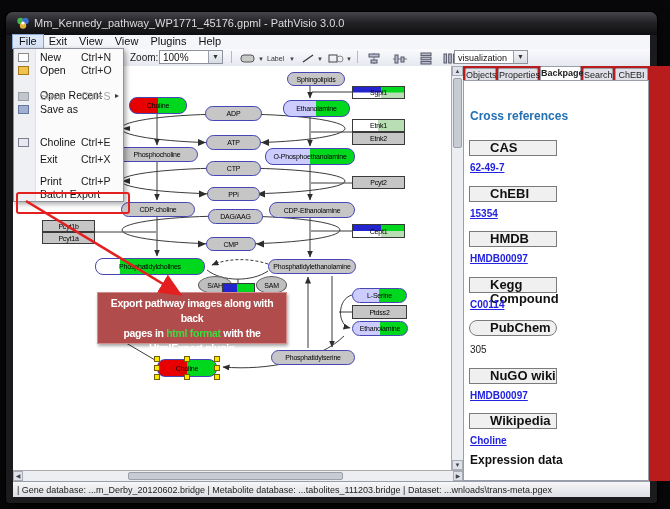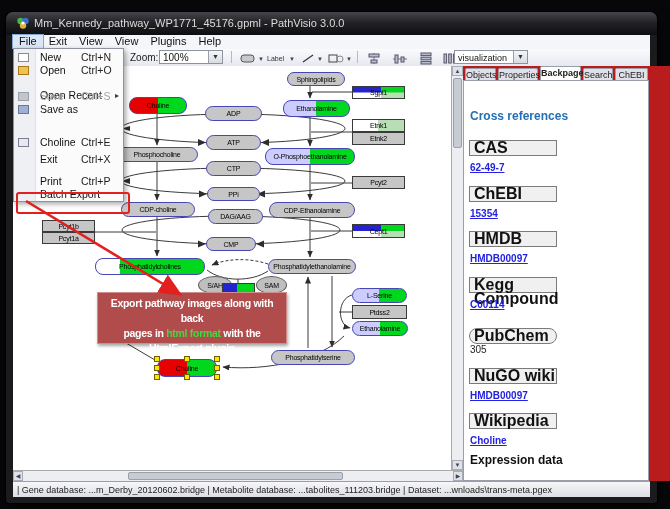--- a/index.html
+++ b/index.html
@@ -34,21 +34,21 @@
   .sb-btn{position:absolute;background:#dfe2e8;border:1px solid #a8acb6;font-size:6px;color:#445;text-align:center;box-sizing:border-box;}
   .sb-thumb{position:absolute;background:#c7cbd4;border:1px solid #9aa0aa;border-radius:2px;box-sizing:border-box;}
   .panel{position:absolute;left:457px;top:54px;width:213px;height:415px;background:#b91c1c;}
   .tabs{position:absolute;left:0;top:0;width:100%;height:14px;font-size:9px;}
   .tab{position:absolute;top:2px;height:12px;line-height:12px;text-align:center;background:#e0e1e8;
     border:1px solid #9a9ea8;border-bottom:none;border-radius:2px 2px 0 0;box-sizing:border-box;color:#222;}
   .tab.active{top:0;height:14px;background:#fff;font-weight:bold;}
   .panel-content{position:absolute;left:0;top:14px;width:186px;height:401px;background:#fff;border:1px solid #9a9ea8;box-sizing:border-box;overflow:hidden;}
   .bp-heading{position:absolute;left:6px;font-size:12px;font-weight:bold;color:#2470b3;}
   .bp-box{position:absolute;left:5px;width:88px;height:16px;background:#f0f0f0;border:1px solid #7b7b7b;
-    box-sizing:border-box;font-size:16px;font-weight:bold;color:#111;line-height:14px;padding-left:4px;}
+    box-sizing:border-box;font-size:13px;font-weight:bold;color:#111;line-height:14px;padding-left:20px;}
   .bp-val{position:absolute;left:6px;font-size:10px;font-weight:bold;}
   .bp-val.link{color:#2222e0;text-decoration:underline;cursor:pointer;}
   .bp-val.plain{color:#222;font-weight:normal;}
   .statusbar{position:absolute;left:7px;top:469px;width:637px;height:16px;
     background:linear-gradient(#f7f7f9,#dddee4);border-top:1px solid #9a9ea8;font-size:9px;color:#222;line-height:16px;
     white-space:nowrap;overflow:hidden;padding-left:4px;box-sizing:border-box;}
   
   .filemenu{position:absolute;left:7px;top:36px;width:109px;height:152px;background:#fbfbfc;
     border:1px solid #8f93a0;box-shadow:2px 2px 5px rgba(0,0,0,.35);z-index:20;}
   .fm-gutter{position:absolute;left:0;top:0;width:21px;height:100%;background:#eef0f4;border-right:1px solid #dfe2e8;}
@@ -297,21 +297,21 @@
         <div class="bp-heading" style="top:28px">Cross references</div>
         <div class="bp-heading" style="top:372px;color:#111">Expression data</div>
       <div class="bp-box" style="top: 59px;">CAS</div>
           <div class="bp-val link" style="top: 81px;">62-49-7</div>
           <div class="bp-box" style="top: 105px;">ChEBI</div>
           <div class="bp-val link" style="top: 127px;">15354</div>
           <div class="bp-box" style="top: 150px;">HMDB</div>
           <div class="bp-val link" style="top: 172px;">HMDB00097</div>
           <div class="bp-box" style="top: 196px;">Kegg Compound</div>
           <div class="bp-val link" style="top: 218px;">C00114</div>
-          <div class="bp-box" style="top: 247px; border-radius: 8px;">PubChem</div>
+          <div class="bp-box" style="top: 239px; border-radius: 8px;">PubChem</div>
           <div class="bp-val plain" style="top: 263px;">305</div>
           <div class="bp-box" style="top: 287px;">NuGO wiki</div>
           <div class="bp-val link" style="top: 309px;">HMDB00097</div>
           <div class="bp-box" style="top: 332px;">Wikipedia</div>
           <div class="bp-val link" style="top: 354px;">Choline</div>
         </div>
     </div>
 
     <div class="statusbar">
       <span>| Gene database: ...m_Derby_20120602.bridge | Metabolite database: ...tabolites_111203.bridge | Dataset: ...wnloads\trans-meta.pgex</span>

